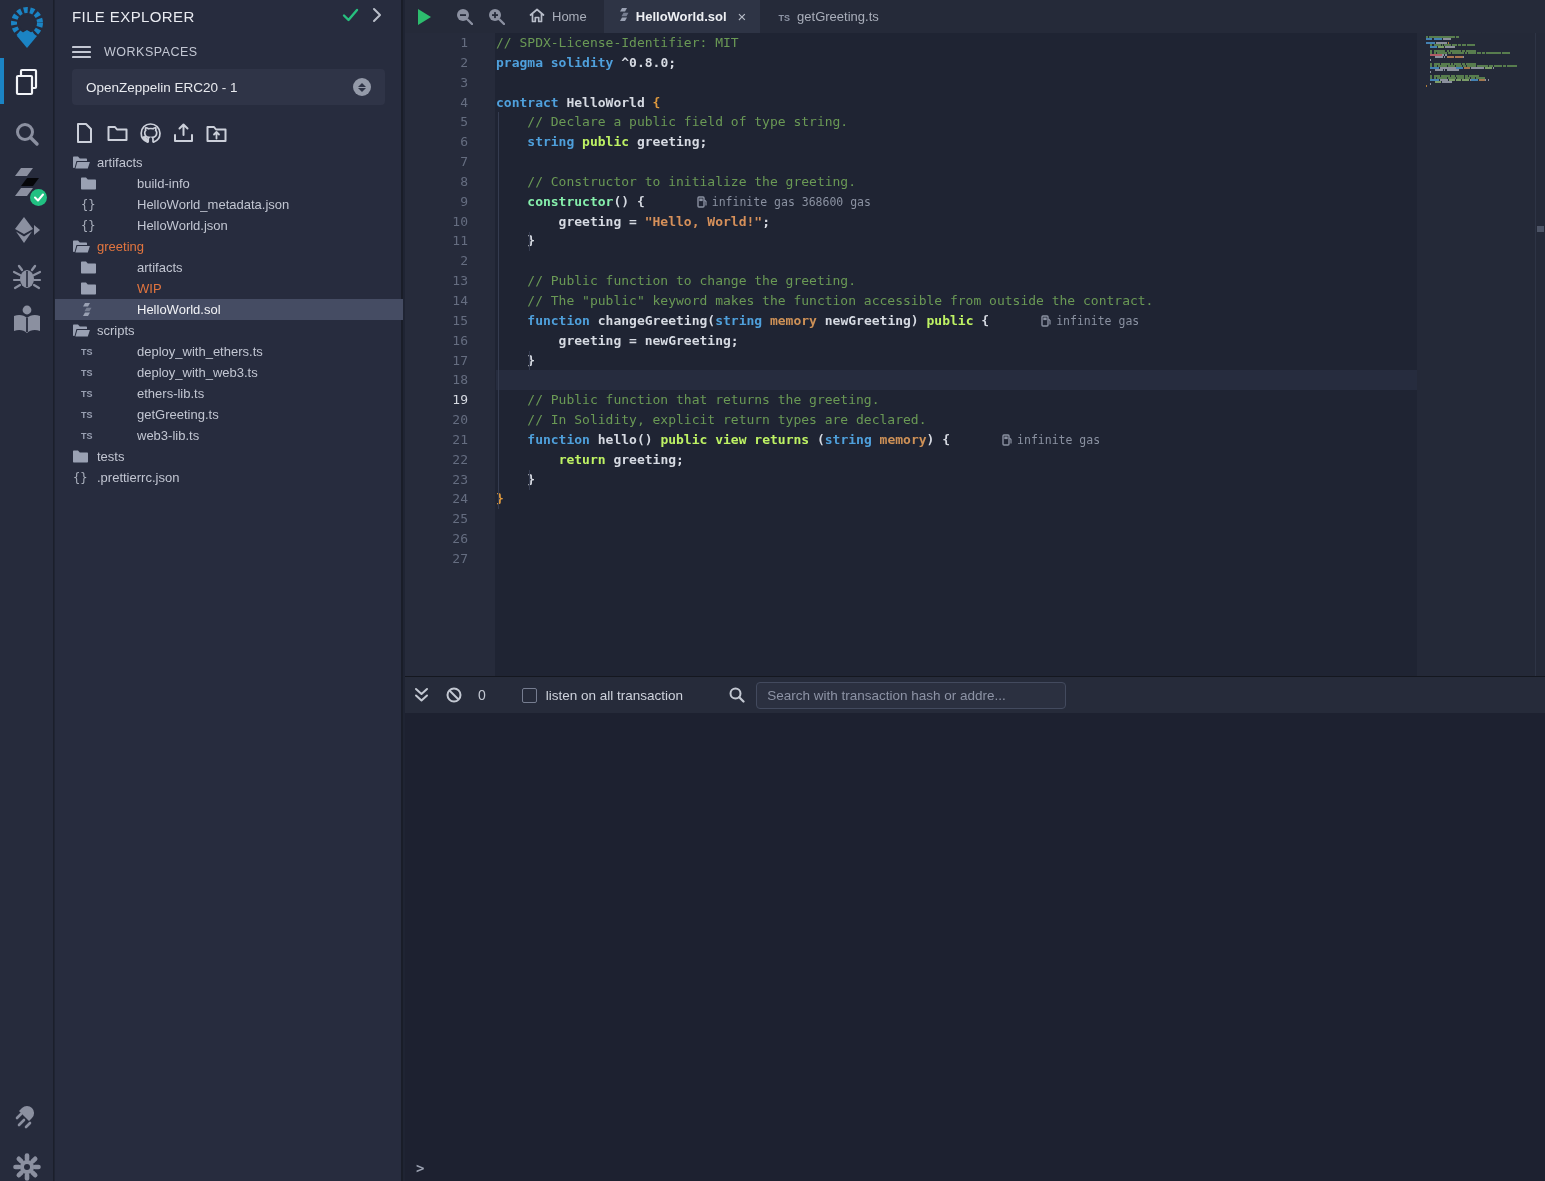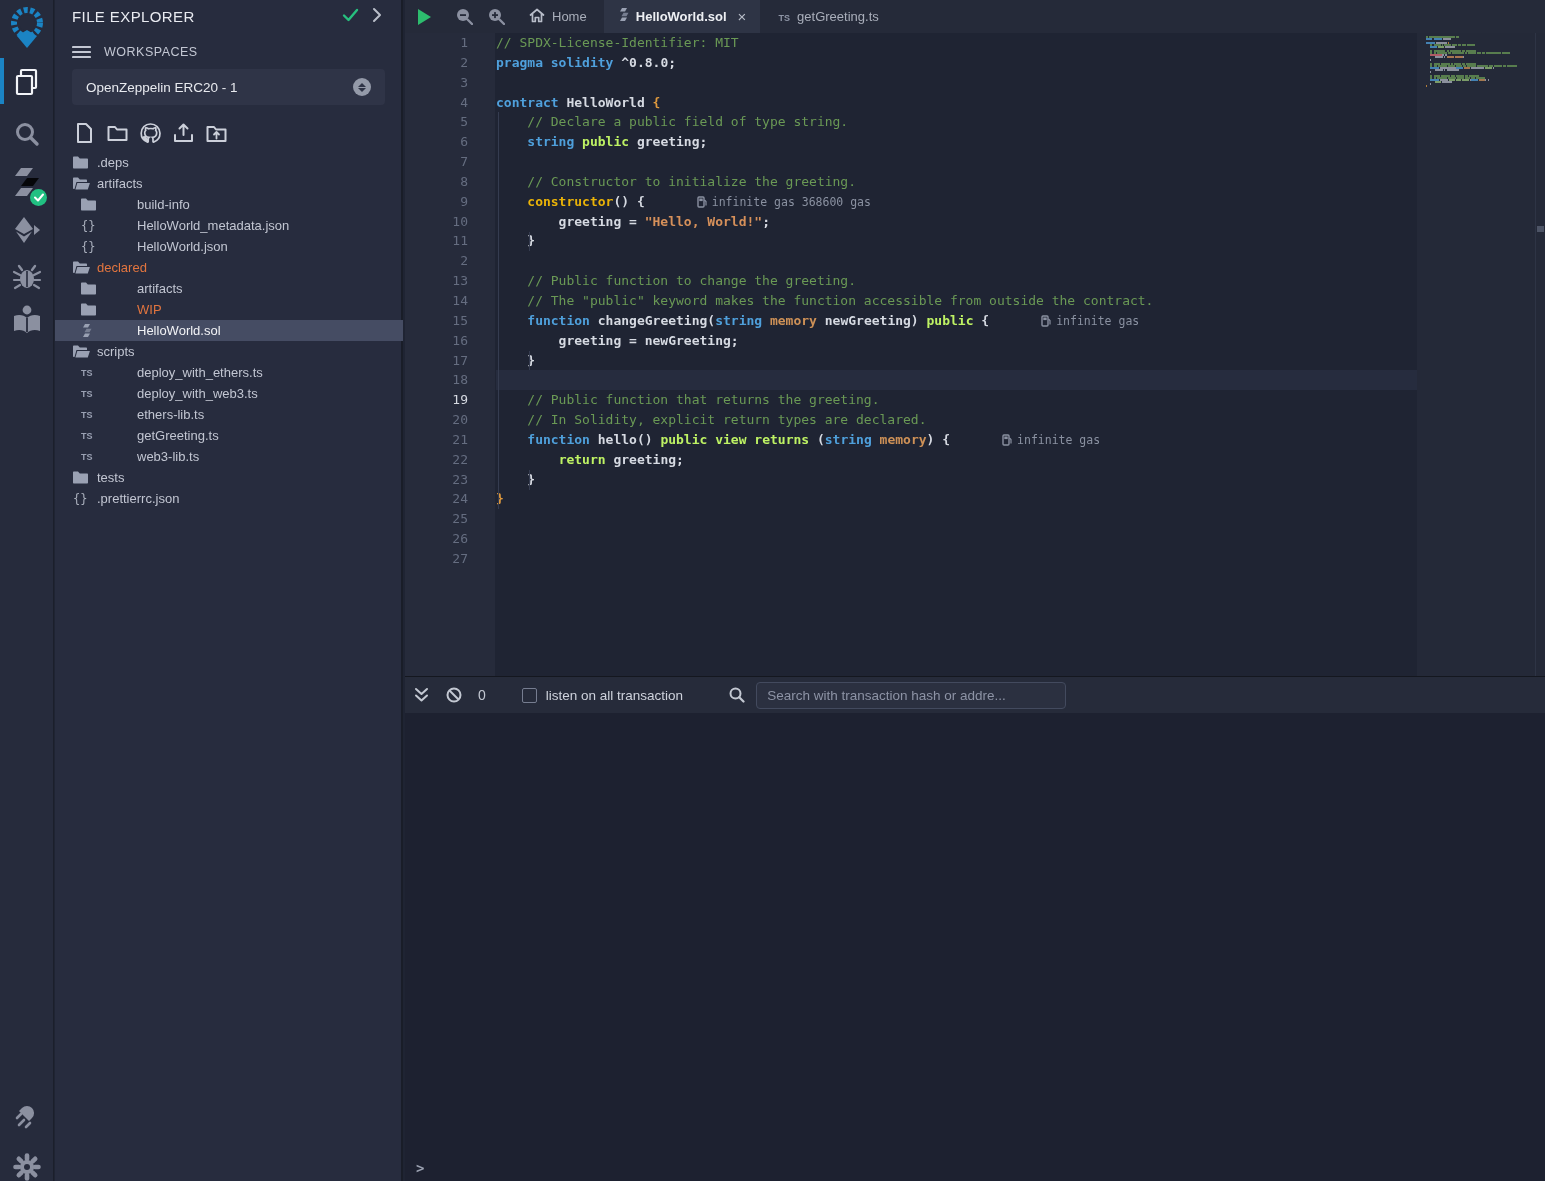--- a/index.html
+++ b/index.html
@@ -72,21 +72,21 @@
           font-family:"DejaVu Sans Mono", monospace; font-size:13px; color:#656d80; }
   .gnum.active { color:#d6dae2; }
   #codearea { position:absolute; left:91px; top:0; width:1011px; bottom:0; cursor:text; }
   .cline { height:19.85px; line-height:19.85px; white-space:pre;
            font-family:"DejaVu Sans Mono", monospace; font-size:13px; position:relative; }
   .cline.cur { background:#262c3e; }
   .tk-c { color:#6a9955; }
   .tk-k { color:#4fa0dc; font-weight:bold; }
   .tk-g { color:#bef264; font-weight:bold; }
   .tk-o { color:#ce9157; font-weight:bold;margin-top:21px; }
-  .tk-r { color:#eab308; font-weight:bold; }
+  .tk-r { color:#86efac; font-weight:bold; }
   .tk-s { color:#d6905a; font-weight:bold; }
   .tk-p { color:#d6dae2; font-weight:bold; }
   .tk-b { color:#e09a3e; font-weight:bold; }
   .gas { display:inline-block; margin-left:52px; font-family:"DejaVu Sans Mono", monospace;
          font-size:11.5px; color:#8a91a1; font-weight:normal; }
   .gas svg { vertical-align:-2px; margin-right:5px; }
   .iguide { position:absolute; width:1px; background:#353c50; left:2px; }
   #minicol { position:absolute; left:1012px; top:0; width:118px; bottom:0; background:#242938; }
   #minimap { position:absolute; left:9px; top:3px; }
   .mrow { height:2.05px; position:relative; }
@@ -251,28 +251,20 @@
     <span class="fa-btn">
       <svg width="21" height="19" viewBox="0 0 21 19">
         <path d="M1.5 3 H8 L10 5.5 H19.5 V17 H1.5 Z" fill="none" stroke="#ccd0da" stroke-width="2" stroke-linejoin="round"></path>
         <path d="M10.5 14.5 V8.5 M8 10.5 L10.5 8 L13 10.5" fill="none" stroke="#ccd0da" stroke-width="1.8" stroke-linecap="round" stroke-linejoin="round"></path>
       </svg>
     </span>
   </div>
   <div id="tree">
       <div class="trow">
         <span class="ticon">
-          <svg width="15" height="13" viewBox="0 0 15 13">
-            <path d="M0 1.5 C0 .9 .4 .5 1 .5 H5 L6.8 2.5 H14 C14.6 2.5 15 2.9 15 3.5 V11.5 C15 12.1 14.6 12.5 14 12.5 H1 C.4 12.5 0 12.1 0 11.5 Z" fill="#9aa1b3"></path>
-          </svg>
-        </span>
-        <span class="tlabel">.deps</span>
-      </div>
-      <div class="trow">
-        <span class="ticon">
           <svg width="17" height="13" viewBox="0 0 17 13">
             <path d="M0 1.5 C0 .9 .4 .5 1 .5 H5 L6.8 2.5 H13 C13.6 2.5 14 2.9 14 3.5 V5 H3.5 L1.5 12 H1 C.4 12 0 11.6 0 11 Z" fill="#9aa1b3"></path>
             <path d="M4.3 6 H16.9 L14.8 12.5 H2.4 Z" fill="#9aa1b3"></path>
           </svg>
         </span>
         <span class="tlabel">artifacts</span>
       </div>
       <div class="trow ind1">
         <span class="ticon">
           <svg width="15" height="13" viewBox="0 0 15 13">
@@ -293,21 +285,21 @@
         </span>
         <span class="tlabel">HelloWorld.json</span>
       </div>
       <div class="trow orange">
         <span class="ticon">
           <svg width="17" height="13" viewBox="0 0 17 13">
             <path d="M0 1.5 C0 .9 .4 .5 1 .5 H5 L6.8 2.5 H13 C13.6 2.5 14 2.9 14 3.5 V5 H3.5 L1.5 12 H1 C.4 12 0 11.6 0 11 Z" fill="#9aa1b3"></path>
             <path d="M4.3 6 H16.9 L14.8 12.5 H2.4 Z" fill="#9aa1b3"></path>
           </svg>
         </span>
-        <span class="tlabel">declared</span>
+        <span class="tlabel">greeting</span>
       </div>
       <div class="trow ind1">
         <span class="ticon">
           <svg width="15" height="13" viewBox="0 0 15 13">
             <path d="M0 1.5 C0 .9 .4 .5 1 .5 H5 L6.8 2.5 H14 C14.6 2.5 15 2.9 15 3.5 V11.5 C15 12.1 14.6 12.5 14 12.5 H1 C.4 12.5 0 12.1 0 11.5 Z" fill="#9aa1b3"></path>
           </svg>
         </span>
         <span class="tlabel">artifacts</span>
       </div>
       <div class="trow ind1 orange">

